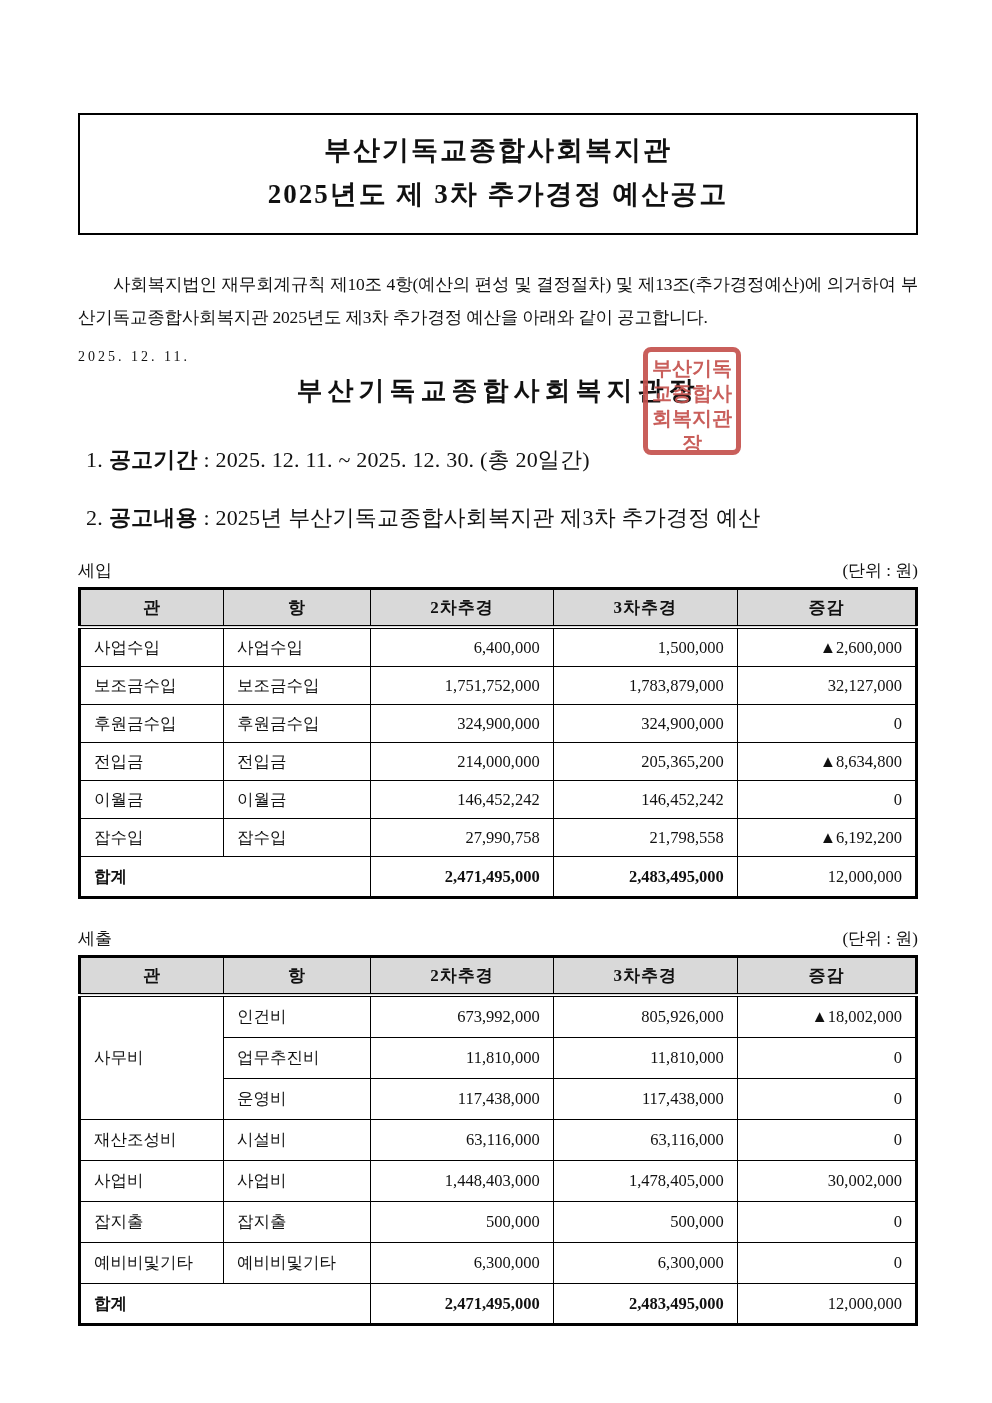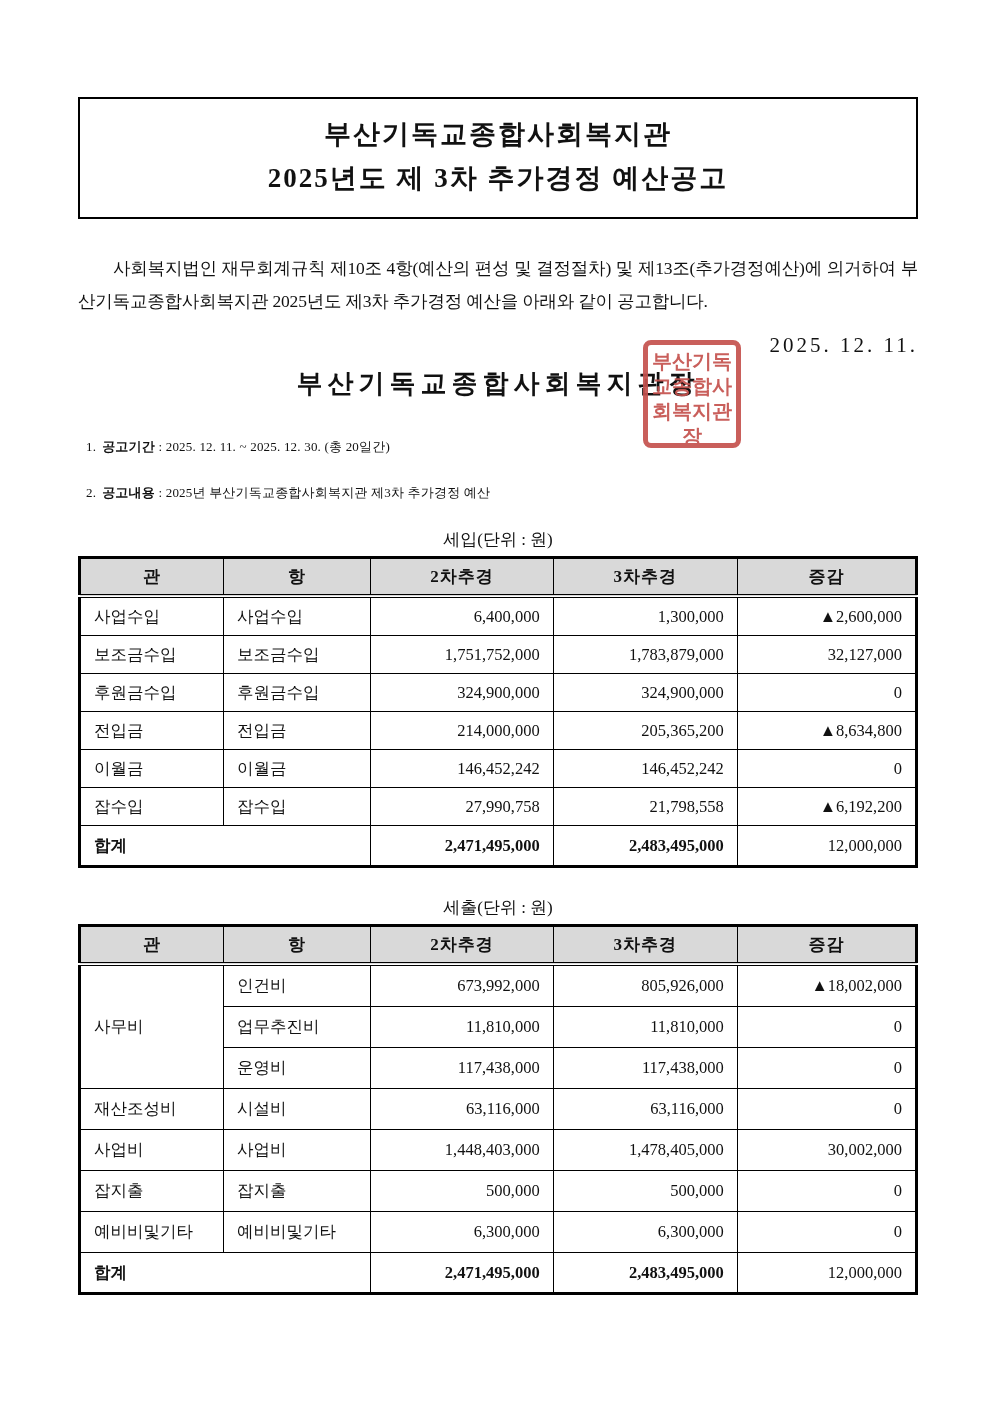--- a/index.html
+++ b/index.html
@@ -6,21 +6,21 @@
   .page {
     position: relative;
     width: 992px;
     height: 1403px;
     margin: 0 auto;
     background: #ffffff;
     font-family: "Liberation Serif", "DejaVu Serif", serif;
     color: #111111;
     overflow: hidden;
   }
-  .content { position: absolute; left: 78px; top: 0; width: 840px; }
+  .content { position: absolute; left: 78px; top: 16px; width: 840px; }
 
   
   .title-box {
     margin-top: 97px;
     border: 2px solid #000;
     text-align: center;
     padding: 13px 0 17px 0;
   }
   .title-line {
     font-size: 27px;
@@ -35,22 +35,22 @@
     font-size: 17.5px;
     line-height: 33px;
     text-align: justify;
     text-indent: 2em;
     letter-spacing: -0.2px;
   }
 
   
   .date-line {
     margin-top: 15px;
-    text-align: right;
-    font-size: 21px;
+    text-align: left;
+    font-size: 14px;
     letter-spacing: 3px;
   }
   .sign-wrap { position: relative; margin-top: 8px; text-align: center; }
   .signer {
     font-size: 26px;
     font-weight: bold;
     letter-spacing: 5px;
     line-height: 36px;
   }
   .seal {
@@ -67,28 +67,28 @@
     font-size: 20px;
     line-height: 25px;
     text-align: center;
     word-break: break-all;
     overflow: hidden;
     opacity: 0.92;
   }
 
   
   .items { margin-top: 36px; padding-left: 8px; }
-  .item { font-size: 13px; margin-bottom: 21px; letter-spacing: 0.2px; margin-top: 28px; }
+  .item { font-size: 22px; margin-bottom: 21px; letter-spacing: 0.2px; margin-top: 28px; }
   .item .no { margin-right: 6px; }
   .item .lbl { font-weight: bold; }
 
   
   .cap-row {
     display: flex;
-    justify-content: center;
+    justify-content: space-between;
     align-items: flex-end;
     font-size: 17px;
     margin-bottom: 5px;
   }
   .cap-row.first { margin-top: 26px; }
   .cap-row.second { margin-top: 28px; }
 
   
   table.budget {
     width: 100%;
@@ -167,21 +167,21 @@
           <th>2차추경</th>
           <th>3차추경</th>
           <th>증감</th>
         </tr>
       </thead>
       <tbody>
         <tr>
           <td class="c">사업수입</td>
           <td class="c">사업수입</td>
           <td class="r">6,400,000</td>
-          <td class="r">1,300,000</td>
+          <td class="r">1,500,000</td>
           <td class="r">▲2,600,000</td>
         </tr>
         <tr>
           <td class="c">보조금수입</td>
           <td class="c">보조금수입</td>
           <td class="r">1,751,752,000</td>
           <td class="r">1,783,879,000</td>
           <td class="r">32,127,000</td>
         </tr>
         <tr>

